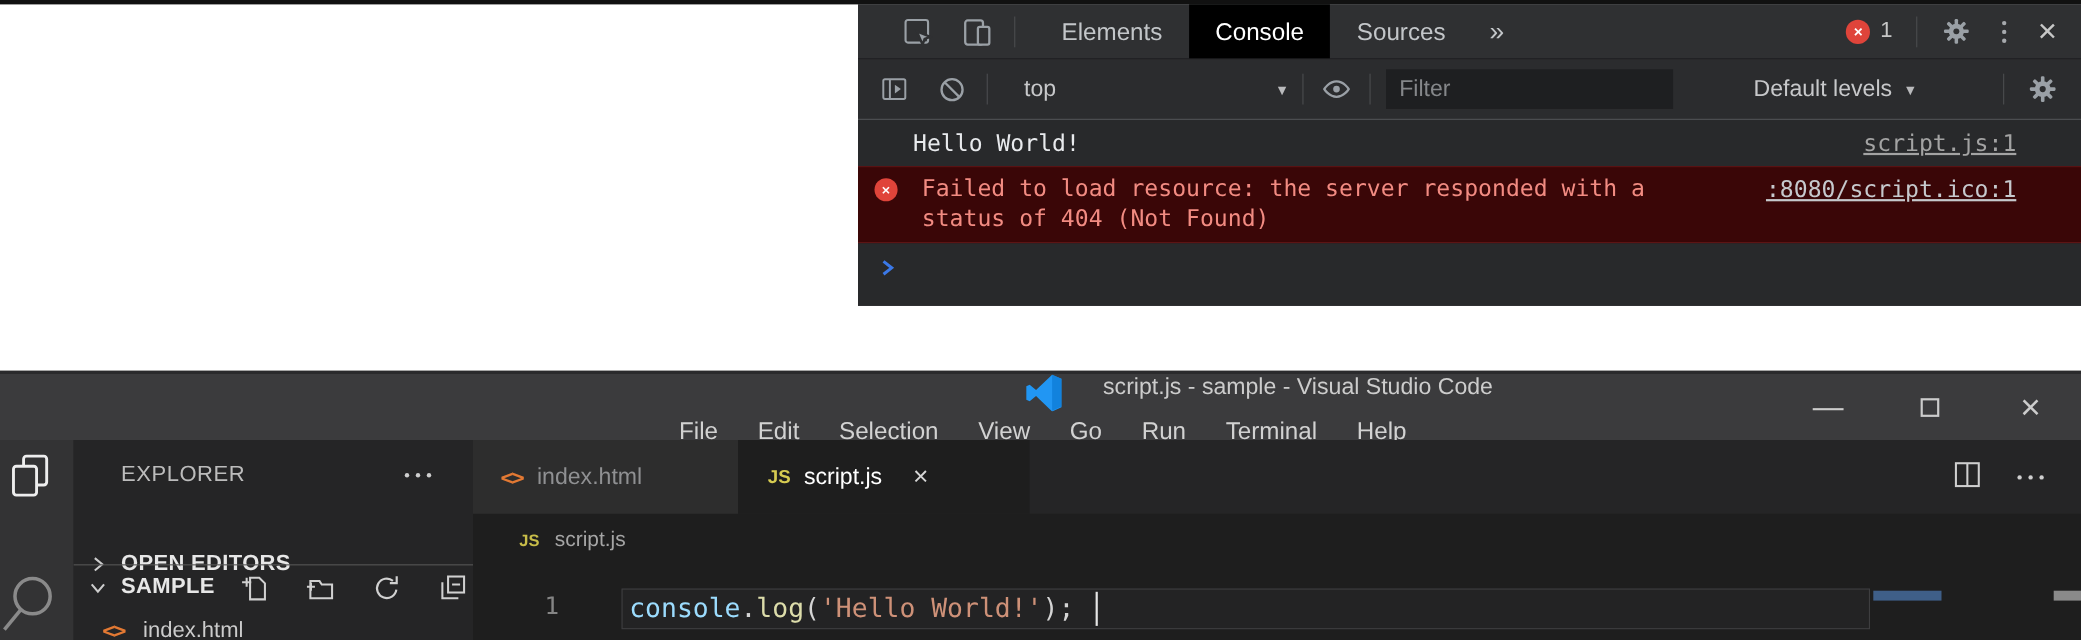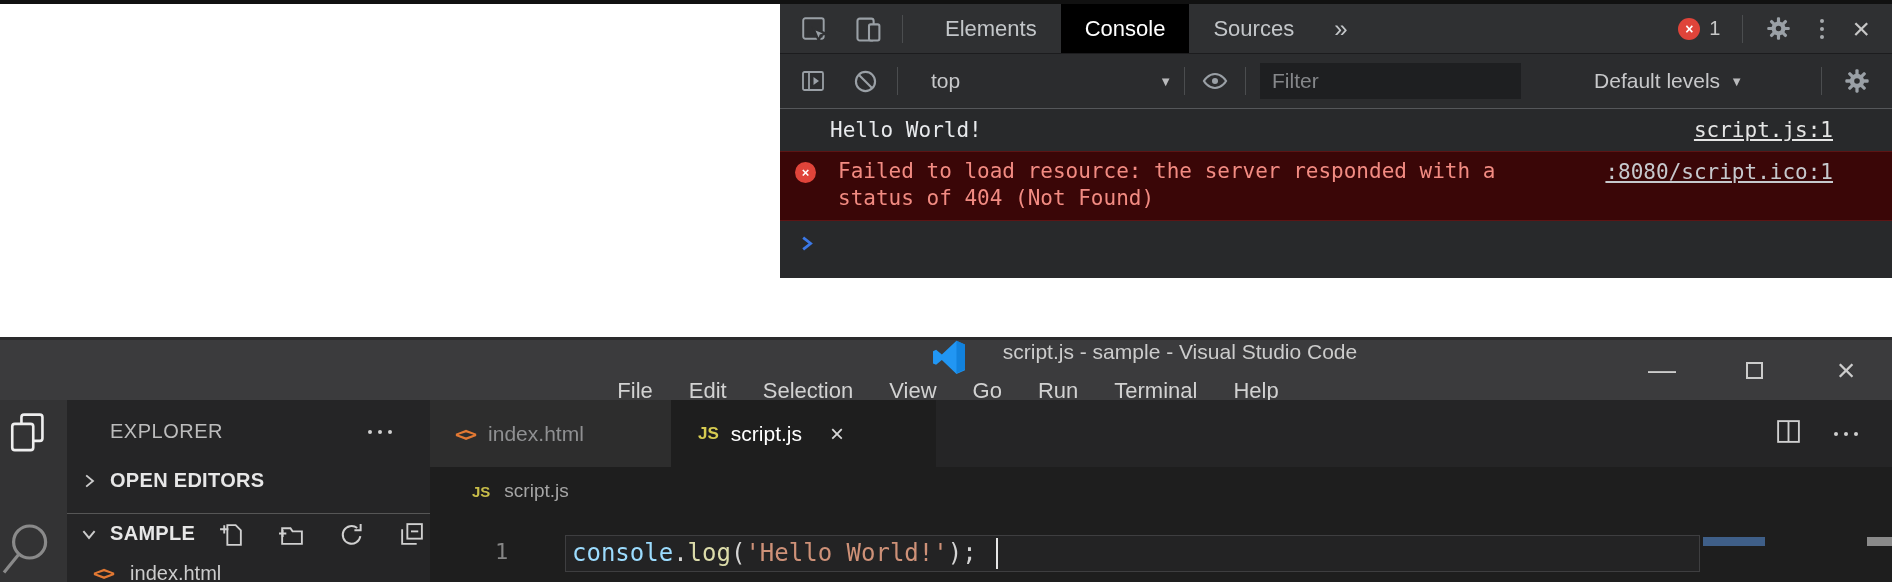--- a/index.html
+++ b/index.html
@@ -9,21 +9,21 @@
   .mono { font-family:"DejaVu Sans Mono", monospace; }
 
   
   #top-strip { position:absolute; left:0; top:0; width:1892px; height:4px; background:#111; }
 
   
   #devtools { position:absolute; left:780px; top:4px; width:1112px; height:274px;
               background:#28292b; display:flex; flex-direction:column; }
 
   .dt-tabbar { height:50px; background:#2f3032; display:flex; align-items:center;
-               border-bottom:1px solid #1c1c1e; flex:none; }
+               border-bottom:1px solid #1c1c1e; flex:none;padding-left:20px; }
   .dt-icon { flex:none; display:flex; align-items:center; justify-content:center; }
   .dt-vdiv { width:1px; height:28px; background:#4b4d4f; flex:none; }
   .dt-tab { height:100%; display:flex; align-items:center; padding:0 24px;
             font-size:22px; color:#c3c6c9; cursor:default; }
   .dt-tab.active { background:#000; color:#fff; }
   .dt-chevron { font-size:24px; color:#c3c6c9; margin-left:16px; }
   .dt-badge { width:22px; height:22px; border-radius:50%; background:#df443a; color:#fff;
               font-size:14px; font-weight:bold; display:flex; align-items:center;
               justify-content:center; }
   .dt-badge-count { font-size:20px; color:#c7c7c7; margin:0 0 0 9px; }
@@ -39,21 +39,21 @@
   .dt-filter { width:261px; height:36px; background:#1e1f21; border:none; outline:none;
                color:#c7c8ca; font-size:21px; padding-left:12px; margin-left:14px;
                font-family:"Liberation Sans", sans-serif; }
   .dt-filter::placeholder { color:#85878a; }
   .dt-levels { display:flex; align-items:center; gap:10px; font-size:21px; color:#c7c8ca;
                margin-right:78px; }
 
   .dt-console { flex:1; background:#28292b; overflow:hidden; }
   .dt-row-log { height:42px; display:flex; align-items:center; padding-left:50px;
                 font-size:21px; color:#e8eaed; }
-  .dt-src { margin-left:auto; margin-right:59px; color:#e5e5e5; text-decoration:underline;
+  .dt-src { margin-left:auto; margin-right:59px; color:#a3a3a3; text-decoration:underline;
             font-size:21px; }
   .dt-row-error { position:relative; background:#3a0607; border-top:1px solid #5c1414;
                   border-bottom:1px solid #5c1414; padding:6px 260px 8px 58px;
                   color:#f28b82; font-size:21px; line-height:27px; }
   .err-icon { position:absolute; left:15px; top:10px; width:21px; height:21px;
               border-radius:50%; background:#e0443a; color:#fff; font-size:13px;
               font-weight:bold; display:flex; align-items:center; justify-content:center; }
   .dt-err-src { position:absolute; right:59px; top:7px; color:#c6c9cd;
                 text-decoration:underline; font-size:21px; }
   .dt-prompt-row { padding:14px 0 0 20px; }
@@ -75,21 +75,21 @@
 
   .vs-content { display:flex; height:182px; }
   .activitybar { width:67px; background:#333334; position:relative; flex:none; }
   .sidebar { width:363px; background:#252526; position:relative; flex:none; }
   .sb-header-label { position:absolute; left:43px; top:20px; font-size:20px;
                      color:#bcbcbc; letter-spacing:0.5px; }
   .hdots { position:absolute; display:flex; gap:6px; align-items:center; }
   .hdots i { width:4px; height:4px; border-radius:50%; background:#cfcfcf; }
   .sb-header-dots { right:38px; top:30px; }
   .sb-row { position:absolute; left:0; right:0; display:flex; align-items:center; }
-  .sb-open { top:64px; height:33px; }
+  .sb-open { top:96px; height:33px; }
   .sb-divider { position:absolute; left:0; right:0; top:113px; height:1px; background:#565656; }
   .sb-sample { top:115px; height:37px; }
   .sb-section-label { font-size:20px; font-weight:bold; color:#e7e7e7; letter-spacing:0.3px; }
   .sb-chevron { width:43px; display:flex; justify-content:center; flex:none; }
   .sb-actions { position:absolute; top:121px; left:151px; display:flex; gap:33px; }
   .sb-file { top:157px; height:32px; }
   .html-glyph { color:#e37933; font-weight:bold; font-size:20px; letter-spacing:-2px; }
   .sb-file .html-glyph { margin-left:26px; }
   .sb-file-label { margin-left:17px; font-size:20px; color:#cccccc; }
 

